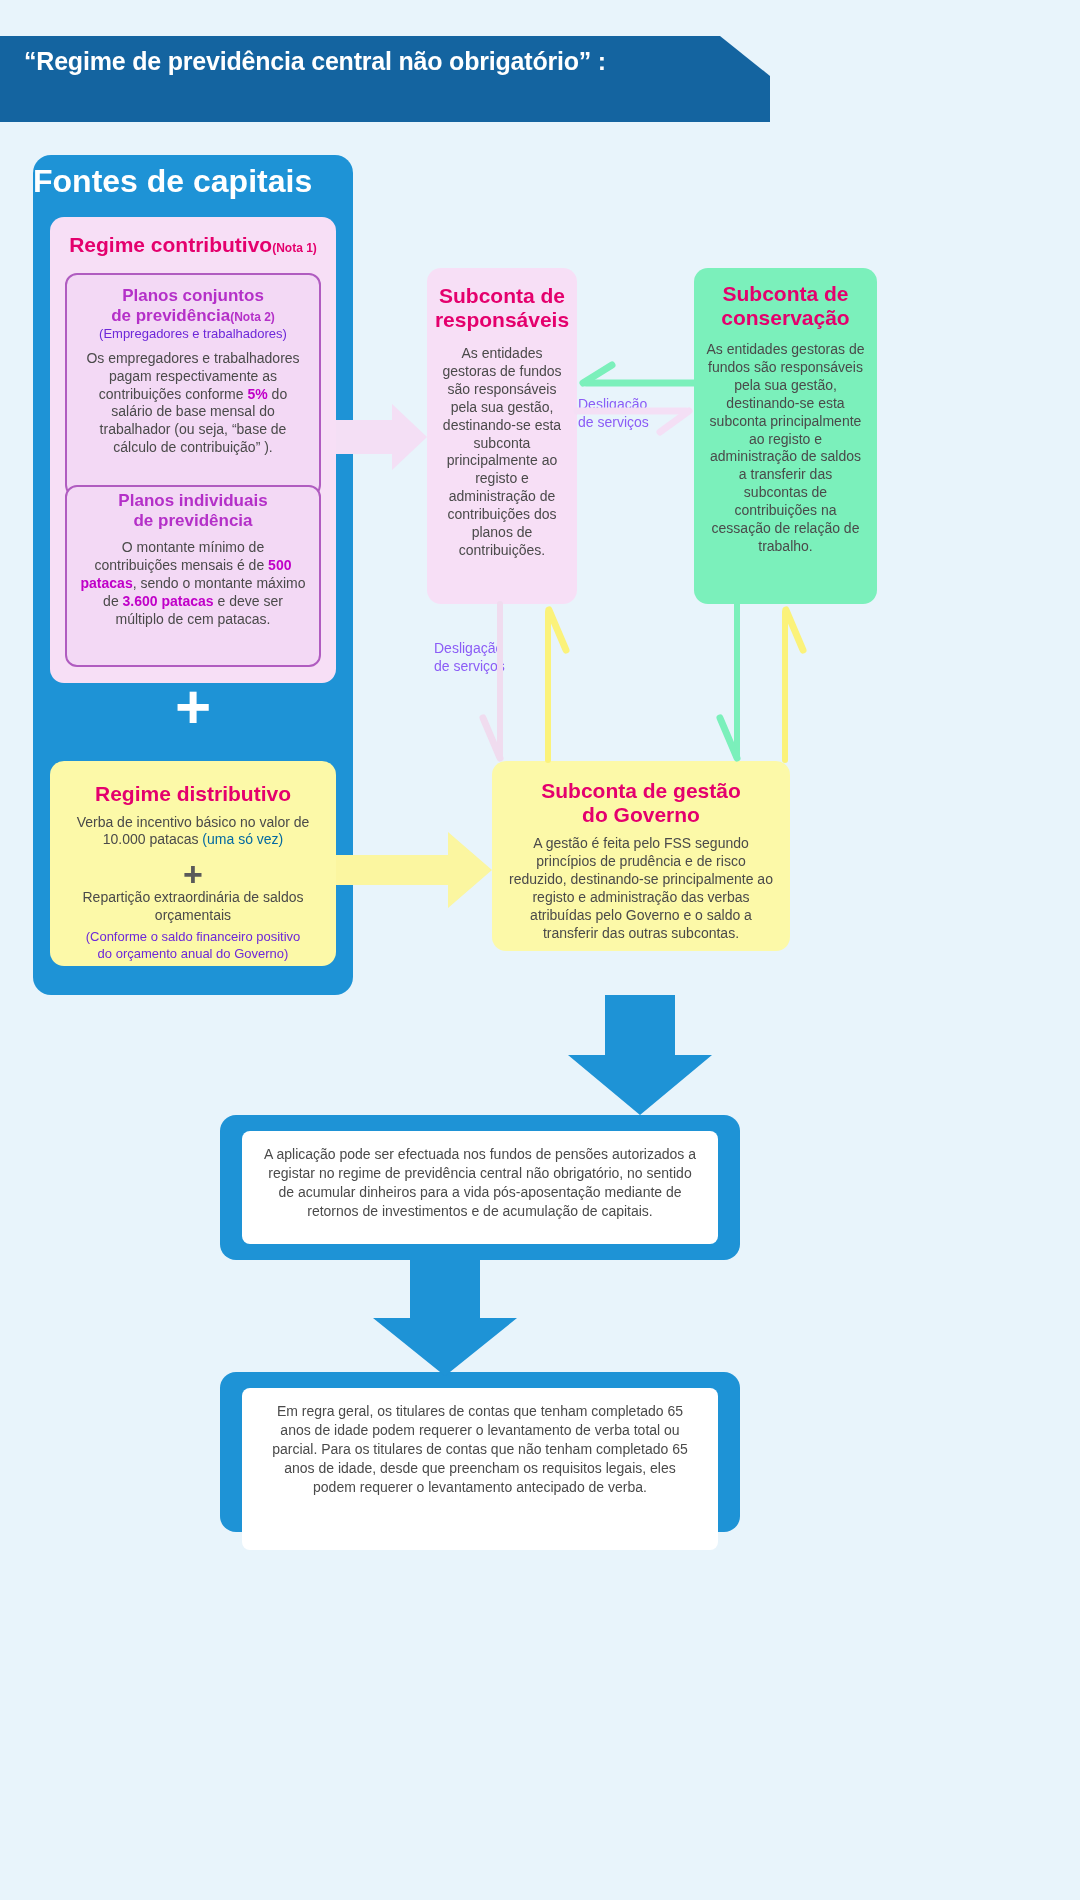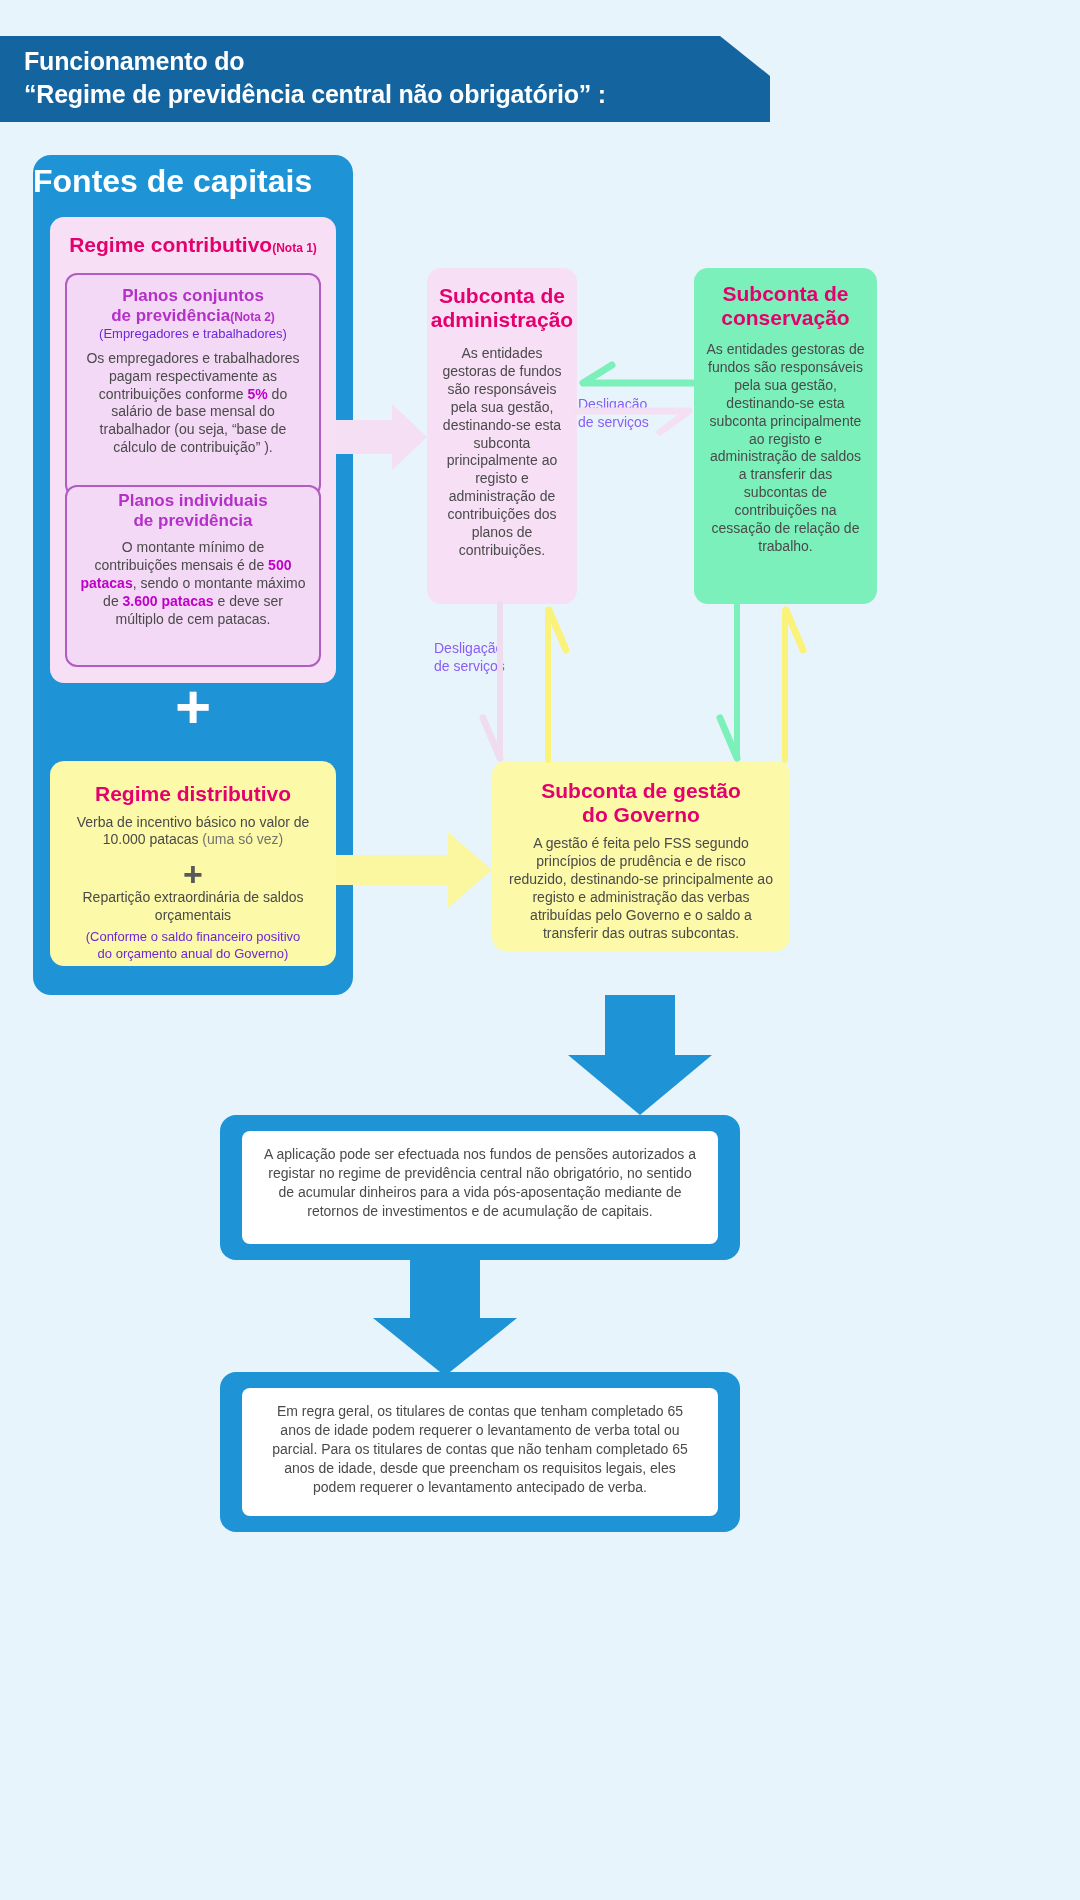--- a/index.html
+++ b/index.html
@@ -89,21 +89,21 @@
     text-align: center;
     line-height: 1.2;
   }
   .body-text {
     color: #4a4a4a;
     font-size: 14px;
     text-align: center;
     line-height: 1.28;
   }
   .body-text .hl { color: #c000c8; font-weight: bold; }
-  .body-text .grn { color: #737373; }
+  .body-text .grn { color: #0369a1; }
 
   
   .plus {
     position: absolute;
     font-weight: bold;
     text-align: center;
     line-height: 1;
   }
   .plus-white { color: #ffffff; }
   .plus-gray  { color: #5a5a5a; }
@@ -123,21 +123,20 @@
     width: 1080px; height: 1900px;
     pointer-events: none;
   }
 </style>
 </head>
 <body>
 
 <div id="page">
 
   <div class="banner">
-    <div class="line">Funcionamento do</div>
     <div class="line">“Regime de previdência central não obrigatório”  :</div>
   </div>
 
   <div class="panel" id="panel-left">
     <div class="panel-title">Fontes de capitais</div>
   </div>
 
   <div class="card pink-card" style="left:50px; top:217px; width:286px; height:466px;">
     <div style="position:absolute; top:16px; left:0; width:100%; text-align:center;">
       <span class="h-magenta" style="font-size:21px;">Regime contributivo</span><span class="h-magenta note" style="font-size:12px;">(Nota 1)</span>
@@ -172,21 +171,21 @@
     </div>
     <div class="plus plus-gray" style="left:0; top:96px; width:100%; font-size:34px;">+</div>
     <div class="body-text" style="position:absolute; top:128px; left:0; width:100%; padding:0 28px;">Repartição extraordinária de saldos orçamentais</div>
     <div class="sub-green" style="position:absolute; top:168px; left:0; width:100%;">(Conforme o saldo financeiro positivo</div>
     <div class="sub-green" style="position:absolute; top:185px; left:0; width:100%;">do orçamento anual do Governo)</div>
   </div>
 
 
   <div class="card pink-card" style="left:427px; top:268px; width:150px; height:336px;">
     <div class="h-magenta" style="font-size:21px; margin-top:16px;">Subconta de</div>
-    <div class="h-magenta" style="font-size:21px;">administração</div>
+    <div class="h-magenta" style="font-size:21px;">responsáveis</div>
     <div class="body-text" style="padding:14px 11px 0 11px;">As entidades gestoras de fundos são responsáveis pela sua gestão, destinando-se esta subconta principalmente ao registo e administração de contribuições dos planos de contribuições.</div>
   </div>
 
   <div class="card green-card" style="left:694px; top:268px; width:183px; height:336px;">
     <div class="h-magenta" style="font-size:21px; margin-top:14px;">Subconta de</div>
     <div class="h-magenta" style="font-size:21px;">conservação</div>
     <div class="body-text" style="padding:12px 12px 0 12px;">As entidades gestoras de fundos são responsáveis pela sua gestão, destinando-se esta subconta principalmente ao registo e administração de saldos a transferir das subcontas de contribuições na cessação de relação de trabalho.</div>
   </div>
 
   <div class="arrow-label" style="left:578px; top:396px; width:116px;">
@@ -205,21 +204,21 @@
     </div>
   </div>
 
   <div class="card yellow-card" style="left:492px; top:761px; width:298px; height:190px;">
     <div class="h-magenta" style="font-size:21px; margin-top:18px;">Subconta de gestão</div>
     <div class="h-magenta" style="font-size:21px;">do Governo</div>
     <div class="body-text" style="padding:9px 16px 0 16px;">A gestão é feita pelo FSS segundo princípios de prudência e de risco reduzido, destinando-se principalmente ao registo e administração das verbas atribuídas pelo Governo e o saldo a transferir das outras subcontas.</div>
   </div>
 
   <div class="card" style="left:220px; top:1372px; width:520px; height:160px; background:#1e93d6; border-radius:16px;">
-    <div class="white-card" style="position:absolute; left:22px; top:16px; width:476px; height:128px; border-radius:8px;">
+    <div class="white-card" style="position:absolute; left:22px; top:16px; width:476px; height:162px; border-radius:8px;">
       <div class="body-text" style="padding:14px 22px 0 22px; line-height:1.35;">Em regra geral, os titulares de contas que tenham completado 65 anos de idade podem requerer o levantamento de verba total ou parcial. Para os titulares de contas que não tenham completado 65 anos de idade, desde que preencham os requisitos legais, eles podem requerer o levantamento antecipado de verba.</div>
     </div>
   </div>
 
   <svg class="ovl" viewBox="0 0 1080 1900">
 
     <g>
       <path d="M336 420 L392 420 L392 404 L427 437 L392 470 L392 454 L336 454 Z" fill="#f4dff5"></path>
     </g>
 

